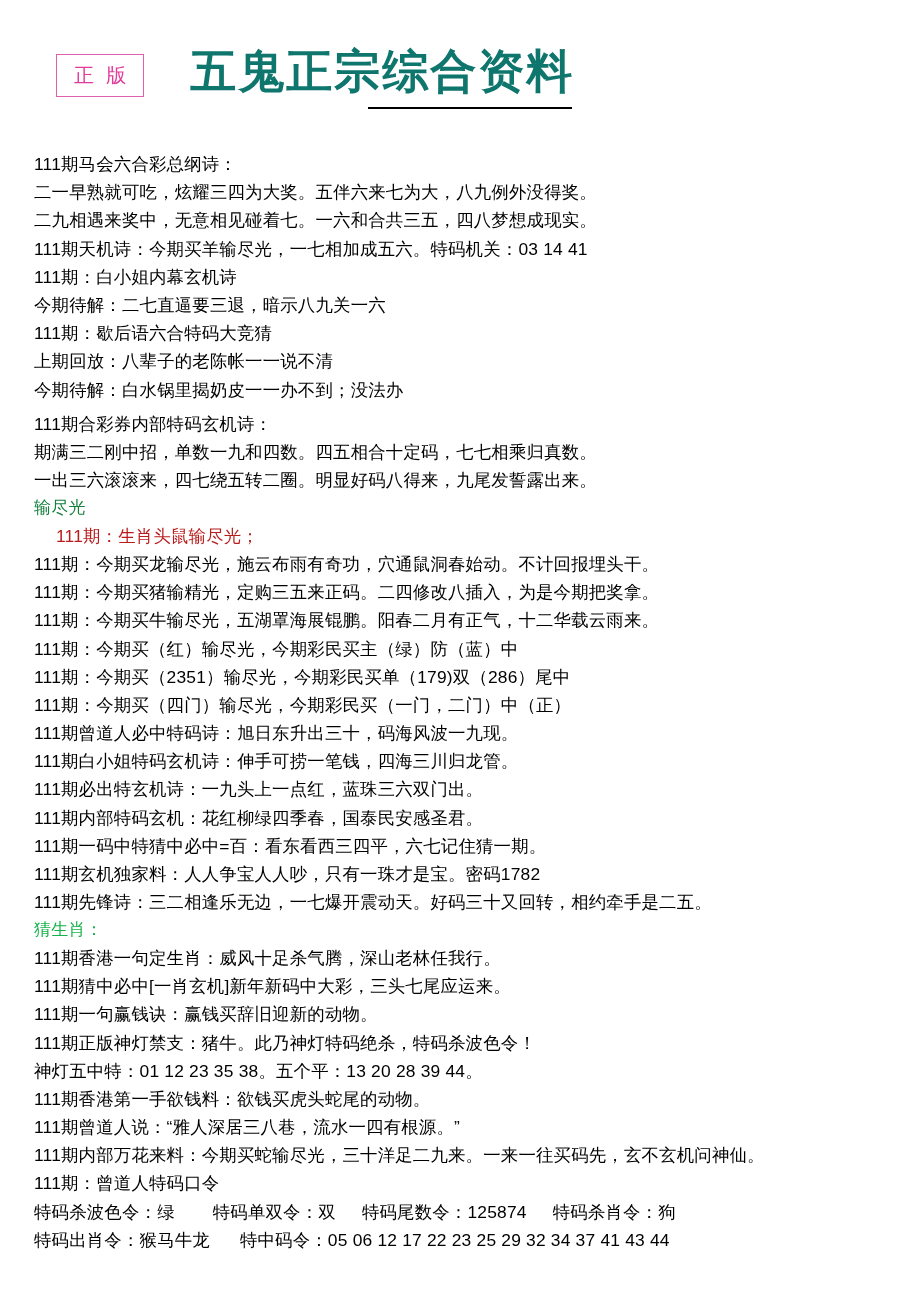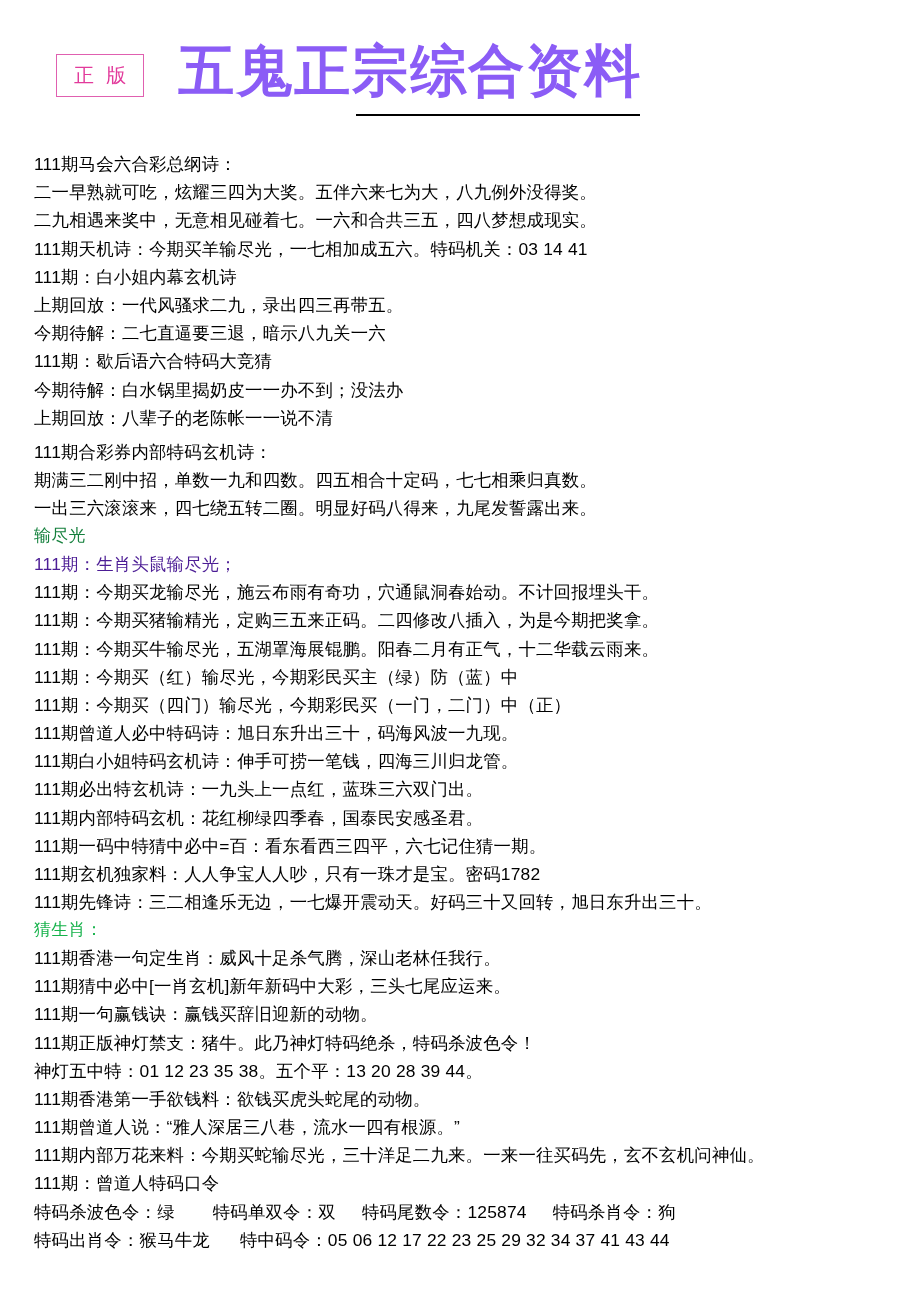--- a/index.html
+++ b/index.html
@@ -28,31 +28,31 @@
     height: 150px;
     padding-left: 22px;
     box-sizing: border-box;
   }
   .badge {
     border: 1px solid #e060b0;
     color: #e23a9b;
     font-size: 20px;
     letter-spacing: 3px;
     padding: 7px 14px 7px 17px;
-    margin-right: 34px;
+    margin-right: 46px;
     font-family: "DejaVu Sans", sans-serif;
     white-space: nowrap;
     text-align: right;
   }
   .title {
     font-family: "DejaVu Serif", serif;
     font-weight: bold;
-    font-size: 56px;
+    font-size: 46px;
     letter-spacing: 2px;
-    color: #8b5cf6;
+    color: #0f766e;
     position: relative;
     padding-bottom: 6px;
     white-space: nowrap;
   }
   .title-underline {
     position: absolute;
     left: 178px;
     right: 2px;
     bottom: 0;
     height: 2px;
@@ -64,21 +64,22 @@
     line-height: 1.62;
     letter-spacing: 0.2px;
   }
   .line {
     white-space: nowrap;
   }
   .sec-pink { color: #e8339b; font-size: 17px; }
   .sec-magenta { color: #e0219a; font-size: 17px; }
   .sec-green { color: #15b24a; font-size: 17px; }
   .faded {
-    color: #4c1d95;
+    color: #b91c1c;
+    margin-left: 22px;
   }
   .faded-strong {
     color: #15803d;
   }
   .spacer-6 { height: 6px; }
   .tail-line {
     white-space: nowrap;
   }
   .tail-line span.seg {
     display: inline-block;
@@ -101,48 +102,48 @@
   </div>
 
   <div class="content">
 
     <div class="line">111期马会六合彩总纲诗：</div>
     <div class="line">二一早熟就可吃，炫耀三四为大奖。五伴六来七为大，八九例外没得奖。</div>
     <div class="line">二九相遇来奖中，无意相见碰着七。一六和合共三五，四八梦想成现实。</div>
     <div class="line">111期天机诗：今期买羊输尽光，一七相加成五六。特码机关：03 14 41</div>
 
     <div class="line">111期：白小姐内幕玄机诗</div>
-    <div class="line">上期回放：一代风骚求二九，录出四三再带五。</div>
     <div class="line">今期待解：二七直逼要三退，暗示八九关一六</div>
 
     <div class="line">111期：歇后语六合特码大竞猜</div>
+    <div class="line">上期回放：八辈子的老陈帐一一说不清</div>
     <div class="line">今期待解：白水锅里揭奶皮一一办不到；没法办</div>
-    <div class="line">上期回放：八辈子的老陈帐一一说不清</div>
 
     <div class="spacer-6"></div>
 
     <div class="line">111期合彩券内部特码玄机诗：</div>
     <div class="line">期满三二刚中招，单数一九和四数。四五相合十定码，七七相乘归真数。</div>
     <div class="line">一出三六滚滚来，四七绕五转二圈。明显好码八得来，九尾发誓露出来。</div>
 
     <div class="line sec-pink faded-strong">输尽光</div>
     <div class="line faded">111期：生肖头鼠输尽光；</div>
     <div class="line">111期：今期买龙输尽光，施云布雨有奇功，穴通鼠洞春始动。不计回报埋头干。</div>
     <div class="line">111期：今期买猪输精光，定购三五来正码。二四修改八插入，为是今期把奖拿。</div>
     <div class="line">111期：今期买牛输尽光，五湖罩海展锟鹏。阳春二月有正气，十二华载云雨来。</div>
     <div class="line">111期：今期买（红）输尽光，今期彩民买主（绿）防（蓝）中</div>
+    <div class="line">111期：今期买（2351）输尽光，今期彩民买单（179)双（286）尾中</div>
     <div class="line">111期：今期买（四门）输尽光，今期彩民买（一门，二门）中（正）</div>
 
     <div class="line">111期曾道人必中特码诗：旭日东升出三十，码海风波一九现。</div>
     <div class="line">111期白小姐特码玄机诗：伸手可捞一笔钱，四海三川归龙管。</div>
     <div class="line">111期必出特玄机诗：一九头上一点红，蓝珠三六双门出。</div>
     <div class="line">111期内部特码玄机：花红柳绿四季春，国泰民安感圣君。</div>
     <div class="line">111期一码中特猜中必中=百：看东看西三四平，六七记住猜一期。</div>
     <div class="line">111期玄机独家料：人人争宝人人吵，只有一珠才是宝。密码1782</div>
-    <div class="line">111期先锋诗：三二相逢乐无边，一七爆开震动天。好码三十又回转，旭日东升出三十。</div>
+    <div class="line">111期先锋诗：三二相逢乐无边，一七爆开震动天。好码三十又回转，相约牵手是二五。</div>
 
     <div class="line sec-green">猜生肖：</div>
     <div class="line">111期香港一句定生肖：威风十足杀气腾，深山老林任我行。</div>
     <div class="line">111期猜中必中[一肖玄机]新年新码中大彩，三头七尾应运来。</div>
     <div class="line">111期一句赢钱诀：赢钱买辞旧迎新的动物。</div>
     <div class="line">111期正版神灯禁支：猪牛。此乃神灯特码绝杀，特码杀波色令！</div>
     <div class="line">神灯五中特：01 12 23 35 38。五个平：13 20 28 39 44。</div>
     <div class="line">111期香港第一手欲钱料：欲钱买虎头蛇尾的动物。</div>
     <div class="line">111期曾道人说：“雅人深居三八巷，流水一四有根源。”</div>
     <div class="line">111期内部万花来料：今期买蛇输尽光，三十洋足二九来。一来一往买码先，玄不玄机问神仙。</div>

